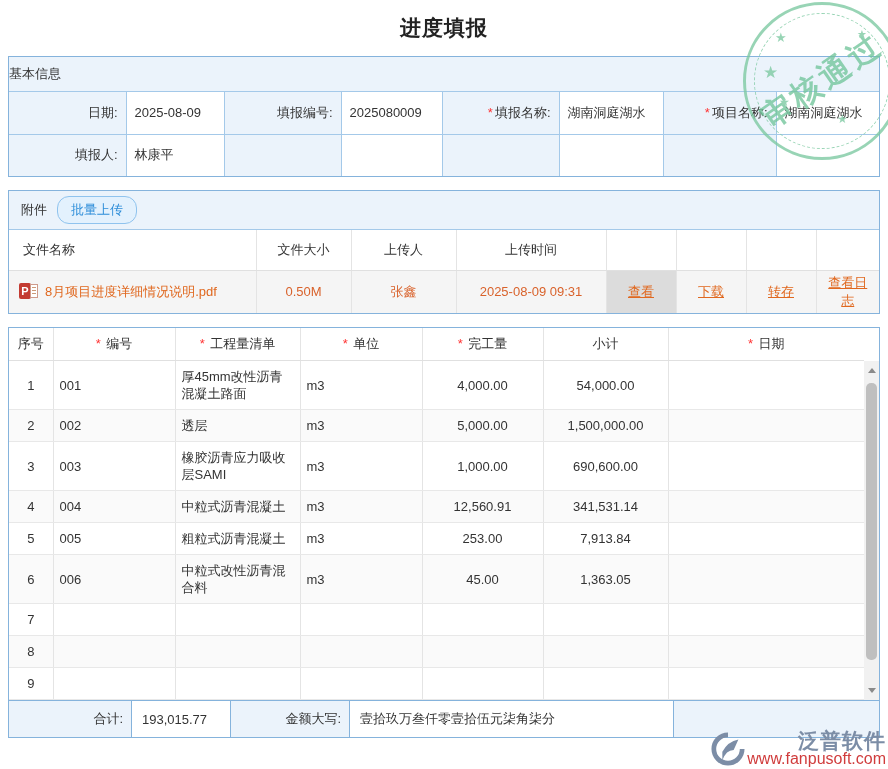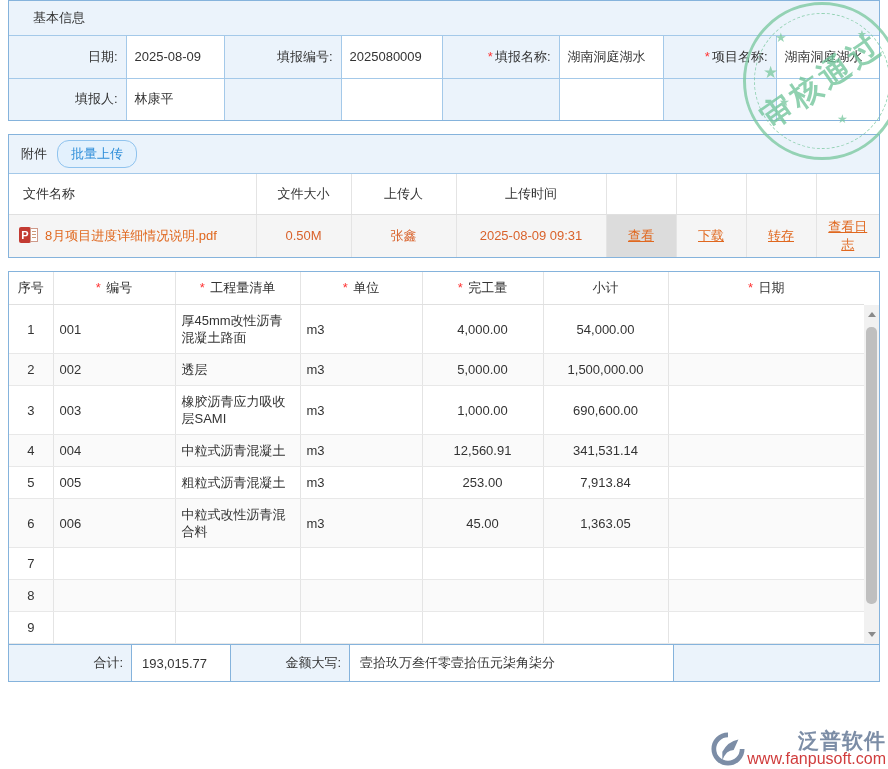--- a/index.html
+++ b/index.html
@@ -11,21 +11,21 @@
 
   
   .stamp { position:absolute; left:741px; top:0px; width:162px; height:162px; opacity:.78; z-index:50; pointer-events:none; }
   .stamp .ring-outer { position:absolute; inset:2px; border:3px solid #7cc9a1; border-radius:50%; }
   .stamp .ring-inner { position:absolute; inset:13px; border:1px dashed #7cc9a1; border-radius:50%; }
   .stamp .stext { position:absolute; left:50%; top:50%; transform:translate(-50%,-50%) rotate(-35deg); font-size:31px; font-weight:bold; color:#72c59b; letter-spacing:4px; white-space:nowrap; }
   .stamp .star { position:absolute; color:#7cc9a1; }
 
   
   .panel { margin:0 8px 13px 8px; border:1px solid #85b3dc; background:#fff; }
-  .panel-hd { background:#ebf3fb; padding:8px 24px; font-size:13px; color:#333; border-bottom:1px solid #a4c9e9; }
+  .panel-hd { background:#ebf3fb; padding:8px 0; font-size:13px; color:#333; border-bottom:1px solid #a4c9e9; }
   .hd-flex { display:flex; align-items:center; gap:10px; padding:5px 12px; min-height:34px; }
   .req { color:#f33; margin-right:2px; }
   .btn { background:#e3f1fd; border:1px solid #8fc3ee; color:#2e8ed9; font-size:13px; padding:4px 13px; border-radius:12px; cursor:pointer; font-family:inherit; }
 
   
   table { border-collapse:collapse; width:100%; table-layout:fixed; }
   .binfo td { border:1px solid #a4c9e9; height:42px; padding:4px 8px; overflow:hidden; white-space:nowrap; }
   .binfo td.lbl { background:#ebf3fb; text-align:right; color:#333; }
   .binfo td.val { background:#fff; text-align:left; }
   .binfo tr td:first-child { border-left:none; }
@@ -79,20 +79,21 @@
   .brand .ltxt { text-align:right; }
   .bname { font-size:21px; font-weight:bold; color:#7c8da6; line-height:22px; letter-spacing:1px; }
   .burl { font-size:16px; color:#d03c3c; line-height:13px; }
   .brand svg { margin:2px 2px 0 0; }
 </style>
 </head>
 <body>
 
 <div class="page">
 
+  <div class="title">进度填报</div>
 
   <div class="stamp">
     <div class="ring-outer"></div>
     <div class="ring-inner"></div>
     <div class="stext">审核通过</div>
     <span class="star" style="left:34px;top:30px;font-size:13px;">★</span>
     <span class="star" style="left:22px;top:62px;font-size:17px;">★</span>
     <span class="star" style="left:38px;top:95px;font-size:12px;">★</span>
     <span class="star" style="left:96px;top:112px;font-size:12px;">★</span>
     <span class="star" style="left:116px;top:28px;font-size:11px;">★</span>

